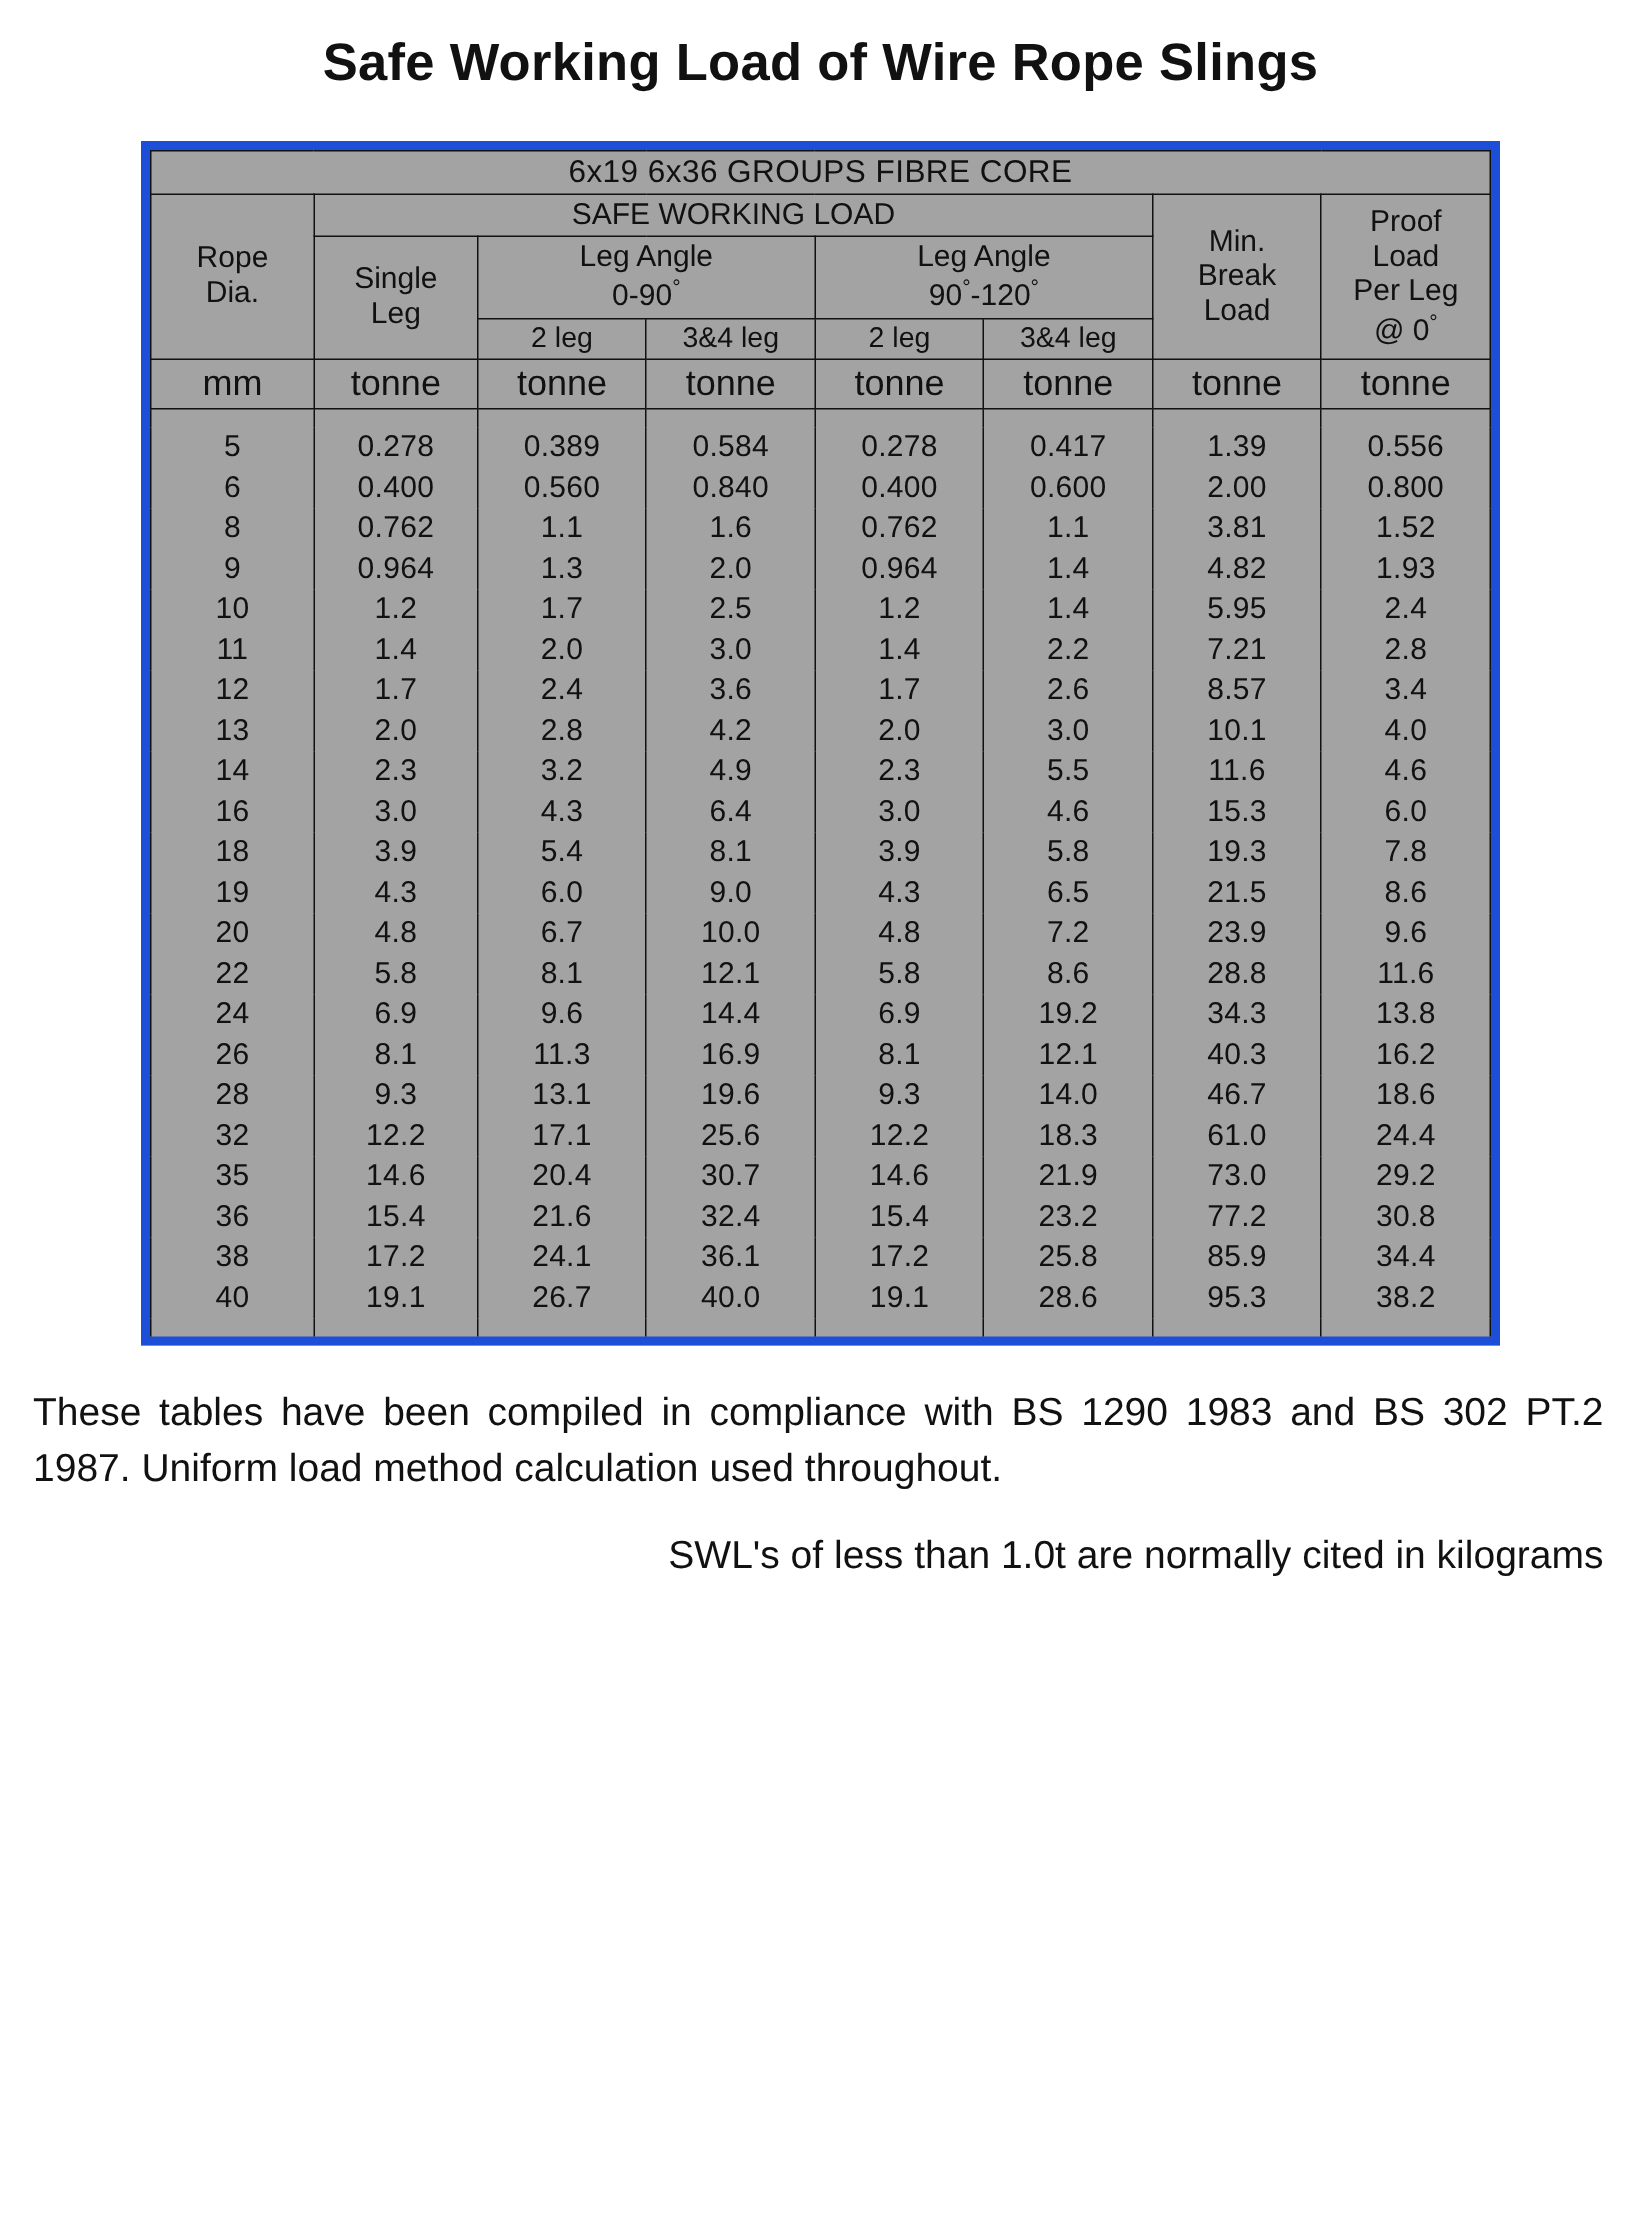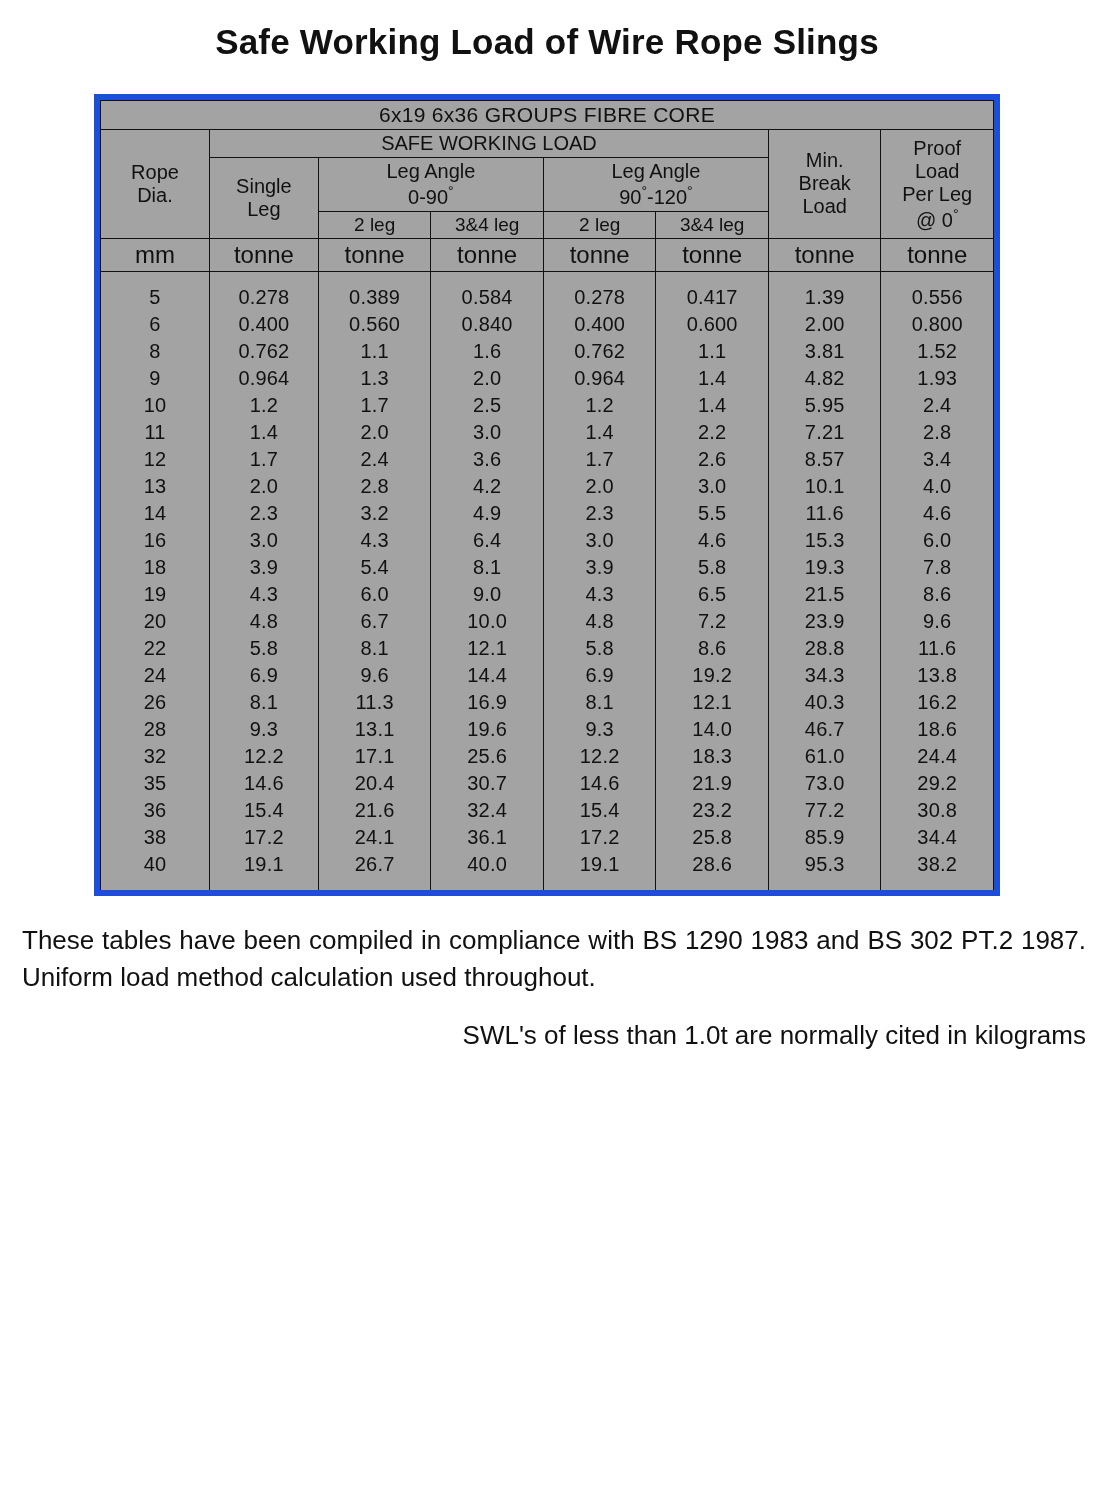--- a/index.html
+++ b/index.html
@@ -84,21 +84,21 @@
     border-top: none;
     border-bottom: none;
     height: 8px;
     padding: 0;
   }
   .deg {
     font-size: 14px;
     vertical-align: super;
   }
   .notes {
-    margin: 26px 8px 0 22px;
+    margin: 26px 25px 0 22px;
     font-size: 26px;
     line-height: 1.42;
     text-align: justify;
     font-family: "Liberation Sans", sans-serif;
   }
   .notes p { margin: 0 0 22px 0; }
   .notes p.last { margin-bottom: 0; text-align: right; }
 </style>
 </head>
 <body>

